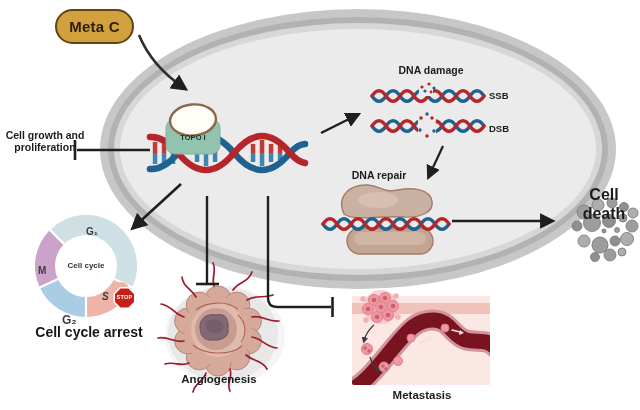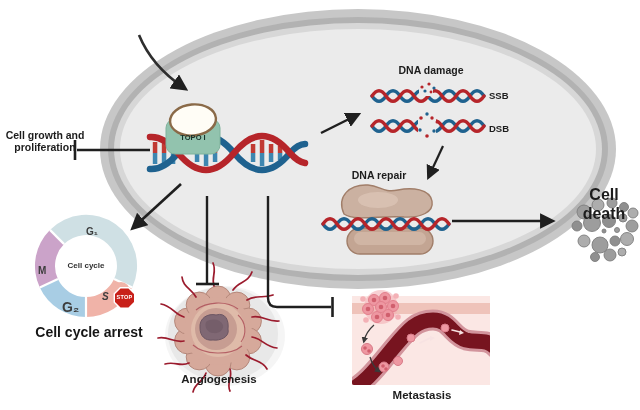--- a/index.html
+++ b/index.html
@@ -14,21 +14,21 @@
   .meta-c-box span{font-size:15px;font-weight:bold;color:#2b1f07;letter-spacing:.2px;}
   .lbl-cell-growth{left:4px;top:129px;width:82px;font-size:10.5px;}
   .lbl-dna-damage{left:394px;top:64px;width:74px;font-size:10.5px;}
   .lbl-ssb{left:489px;top:90px;font-size:9.5px;}
   .lbl-dsb{left:489px;top:123px;font-size:9.5px;}
   .lbl-dna-repair{left:346px;top:169px;width:66px;font-size:10.5px;}
   .lbl-cell-death{left:572px;top:186px;width:64px;font-size:16px;}
   .lbl-topo{left:166px;top:134px;width:54px;font-size:7.5px;font-weight:bold;color:#16332b;}
   .lbl-g1{left:86px;top:226px;font-size:10px;color:#3c3c3c;}
   .lbl-m{left:38px;top:265px;font-size:10px;color:#3c3c3c;}
-  .lbl-g2{left:62px;top:299px;font-size:14px;color:#3c3c3c;}
+  .lbl-g2{left:62px;top:313px;font-size:12px;color:#3c3c3c;}
   .lbl-s{left:102px;top:291px;font-size:10px;font-style:italic;color:#3c3c3c;}
   .lbl-cycle-center{left:60px;top:261px;width:52px;font-size:8px;color:#303030;}
   .lbl-stop{left:111px;top:294px;width:27px;font-size:5.5px;font-weight:bold;color:#fff;letter-spacing:.3px;}
   .lbl-arrest{left:33px;top:324px;width:112px;font-size:14px;color:#151515;}
   .lbl-angio{left:166px;top:373px;width:106px;font-size:11.5px;}
   .lbl-meta{left:384px;top:389px;width:76px;font-size:11.5px;}
 </style>
 </head>
 <body>
 
@@ -269,20 +269,23 @@
       <line x1="207" y1="196" x2="207" y2="283" stroke-width="2.4"></line>
       <line x1="196" y1="284" x2="219" y2="284" stroke-width="2.6"></line>
     </g>
     <g>
       <path d="M268,196 L268,298 Q268,307 277,307 L331,307" stroke-width="2.4"></path>
       <line x1="332.5" y1="297" x2="332.5" y2="317" stroke-width="2.6"></line>
     </g>
   </g>
 </svg>
 
+<div class="meta-c-box">
+  <span>Meta C</span>
+</div>
 <div class="lbl ctr lbl-cell-growth">Cell growth and proliferation</div>
 <div class="lbl ctr lbl-dna-damage">DNA damage</div>
 <div class="lbl lbl-ssb">SSB</div>
 <div class="lbl lbl-dsb">DSB</div>
 <div class="lbl ctr lbl-dna-repair">DNA repair</div>
 <div class="lbl ctr lbl-cell-death">Cell death</div>
 <div class="lbl ctr lbl-topo">TOPO I</div>
 <div class="lbl lbl-g1">G₁</div>
 <div class="lbl lbl-s">S</div>
 <div class="lbl lbl-g2">G₂</div>

